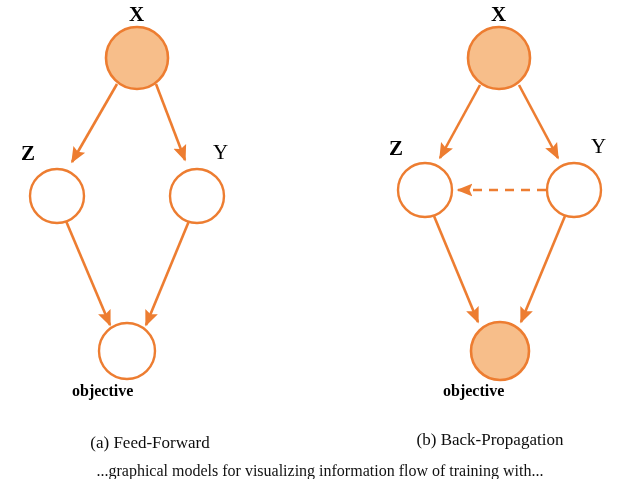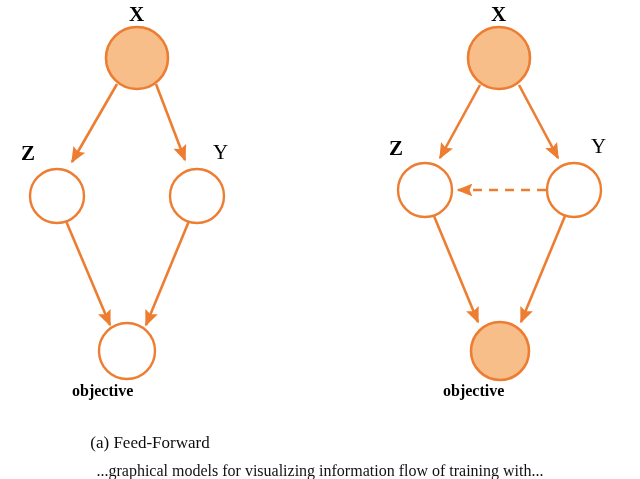--- a/index.html
+++ b/index.html
@@ -117,16 +117,17 @@
   <div class="node-label label-var" style="left:213px; top:142px;">Y</div>
   <div class="node-label label-objective" style="left:72px; top:383px;">objective</div>
 
   <div class="node-label label-var label-bold" style="left:491px; top:4px;">X</div>
   <div class="node-label label-var label-bold" style="left:389px; top:138px;">Z</div>
   <div class="node-label label-var" style="left:591px; top:136px;">Y</div>
   <div class="node-label label-objective" style="left:443px; top:383px;">objective</div>
 
 
   <div class="subcaption" style="left:0px; top:414px; width:300px;margin-top:19px;">(a) Feed-Forward</div>
+  <div class="subcaption" style="left:340px; top:430px; width:300px;">(b) Back-Propagation</div>
 
   <div class="body-caption">...graphical models for visualizing information flow of training with...</div>
 
 </div>
 
 </body></html>

